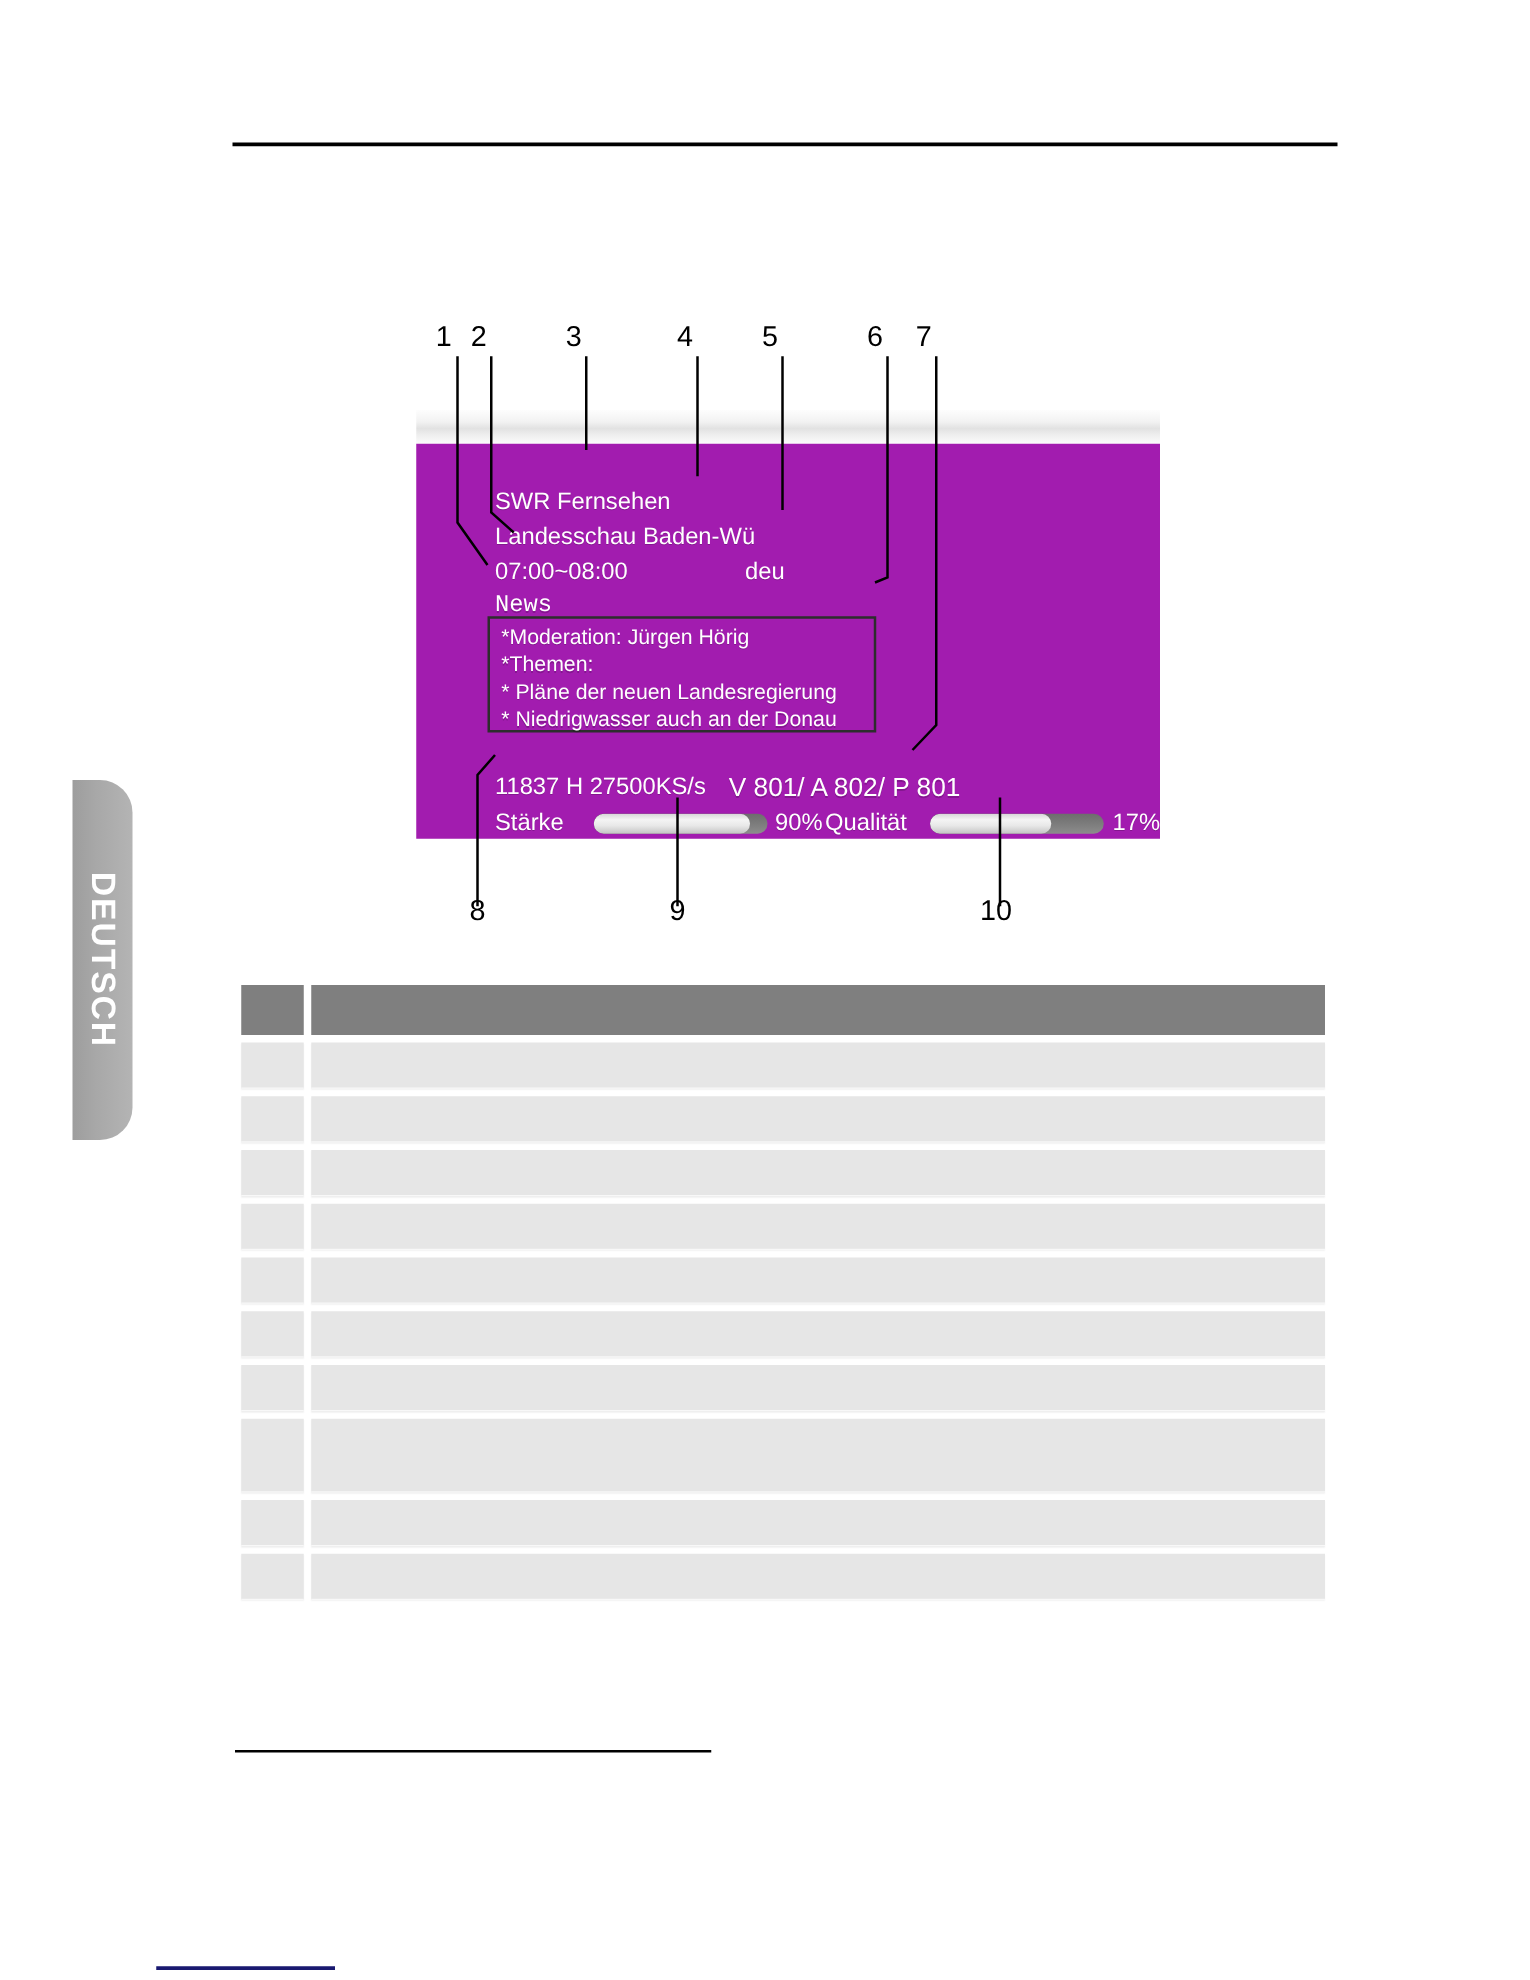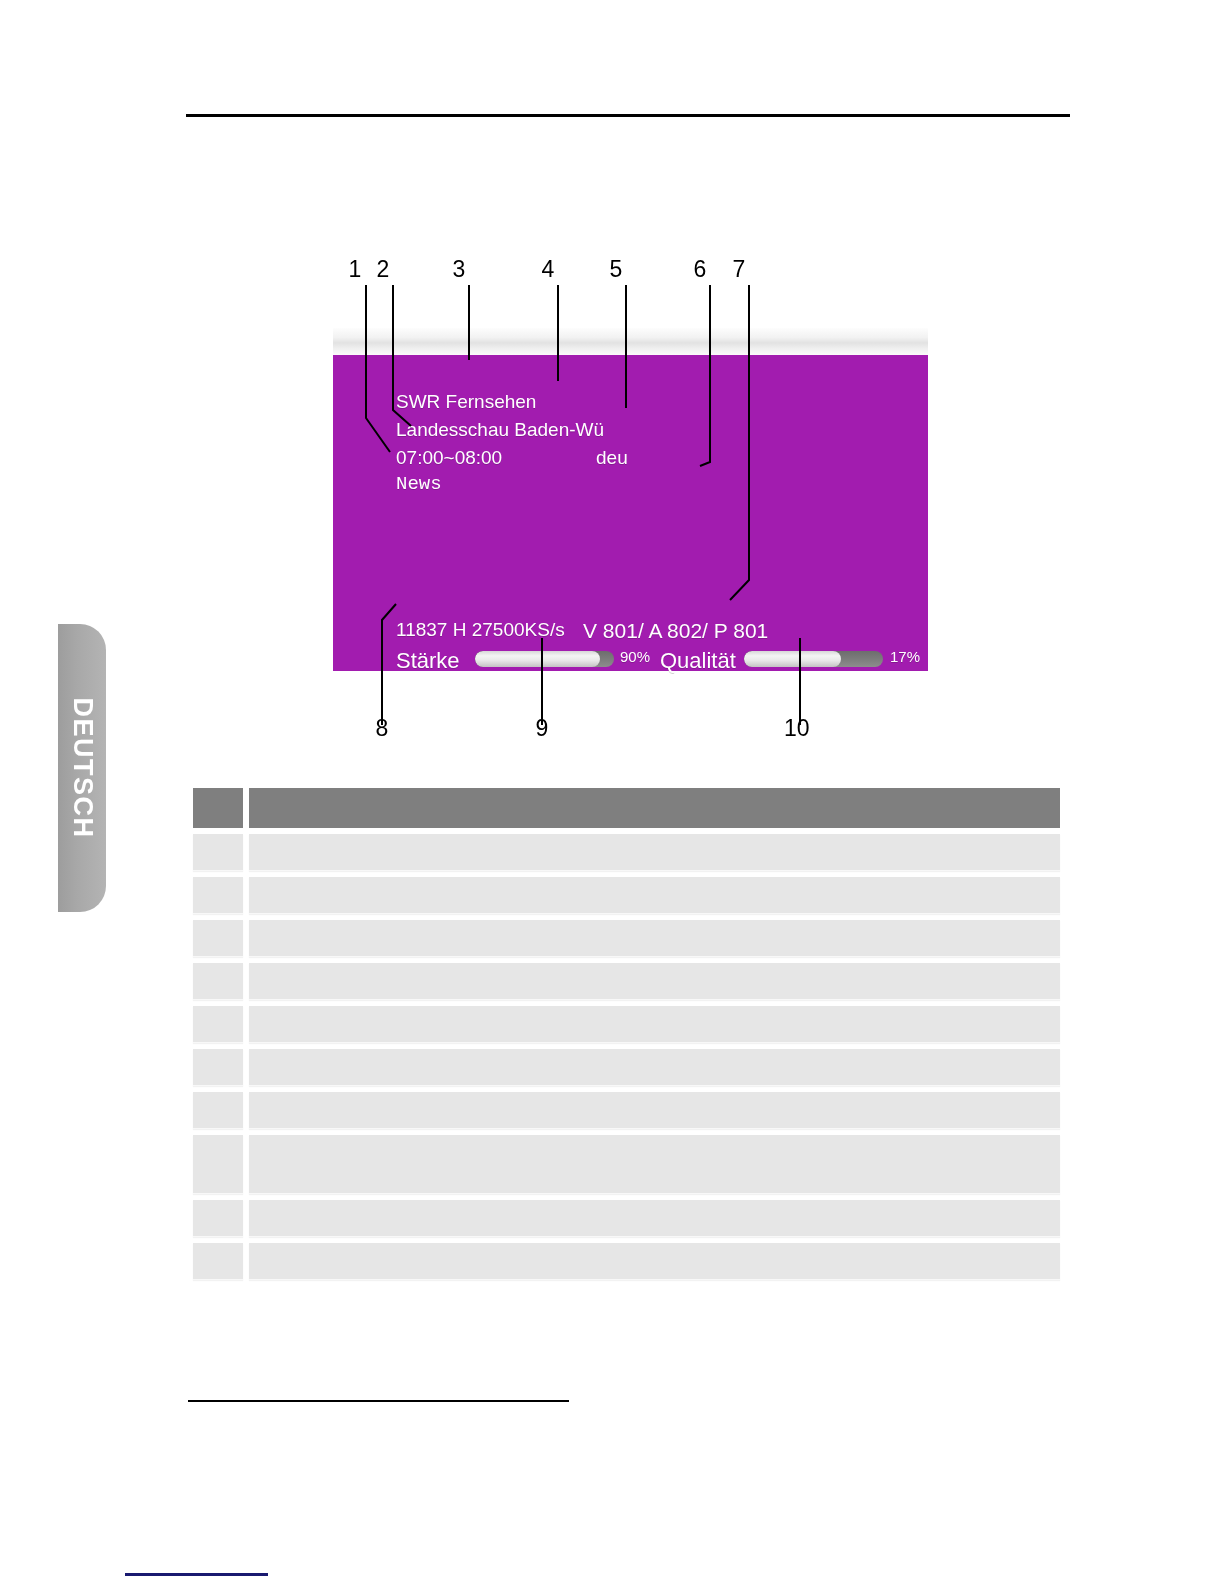--- a/index.html
+++ b/index.html
@@ -153,21 +153,21 @@
     top: 292px;
     height: 24px;
   }
   .meter-row.strength { left: 63px; }
   .meter-row.quality  { left: 327px; }
   .meter-label {
     position: absolute;
     left: 0;
     top: 1px;
     color: #ffffff;
-    font-size: 22px;
+    font-size: 19px;
     white-space: nowrap;
     font-family: "Liberation Sans", sans-serif;
     text-shadow: 0 1px 0 rgba(0,0,0,0.18);
     text-align: right;
   }
   .meter-track {
     position: absolute;
     top: 4px;
     height: 16px;
     border-radius: 8px;
@@ -181,21 +181,21 @@
     left: 0;
     top: 0;
     height: 100%;
     border-radius: 8px;
     background: linear-gradient(to bottom, #d7d7d7 0%, #f4f4f4 30%, #e8e8e8 60%, #c4c4c4 100%);
   }
   .meter-pct {
     position: absolute;
     top: 1px;
     color: #ffffff;
-    font-size: 15px;
+    font-size: 19px;
     white-space: nowrap;
     font-family: "Liberation Sans", sans-serif;
     text-shadow: 0 1px 0 rgba(0,0,0,0.18);
   }
   .meter-row.strength .meter-pct { left: 224px; }
   .meter-row.quality  .meter-pct { left: 230px; }
 
   
   .callouts-svg {
     position: absolute;
@@ -273,20 +273,26 @@
 <div class="figure">
   <div class="osd-topband"></div>
   <div class="osd-body">
 
     <div class="osd-text osd-line-channel">SWR Fernsehen</div>
     <div class="osd-text osd-line-program">Landesschau Baden-Wü</div>
     <div class="osd-text osd-line-time">07:00~08:00</div>
     <div class="osd-text osd-line-lang">deu</div>
     <div class="osd-text osd-line-genre">News</div>
 
+    <div class="osd-descbox">
+      <div class="osd-desc-line d0">*Moderation: Jürgen Hörig</div>
+      <div class="osd-desc-line d1">*Themen:</div>
+      <div class="osd-desc-line d2">* Pläne der neuen Landesregierung</div>
+      <div class="osd-desc-line d3">* Niedrigwasser auch an der Donau</div>
+    </div>
 
     <div class="osd-tuner">11837 H 27500KS/s</div>
     <div class="osd-pids">V 801/ A 802/ P 801</div>
 
     <div class="meter-row strength">
       <span class="meter-label">Stärke</span>
       <span class="meter-track">
         <span class="meter-fill" id="fill-strength" style="width: 90%;"></span>
       </span>
       <span class="meter-pct">90%</span>

